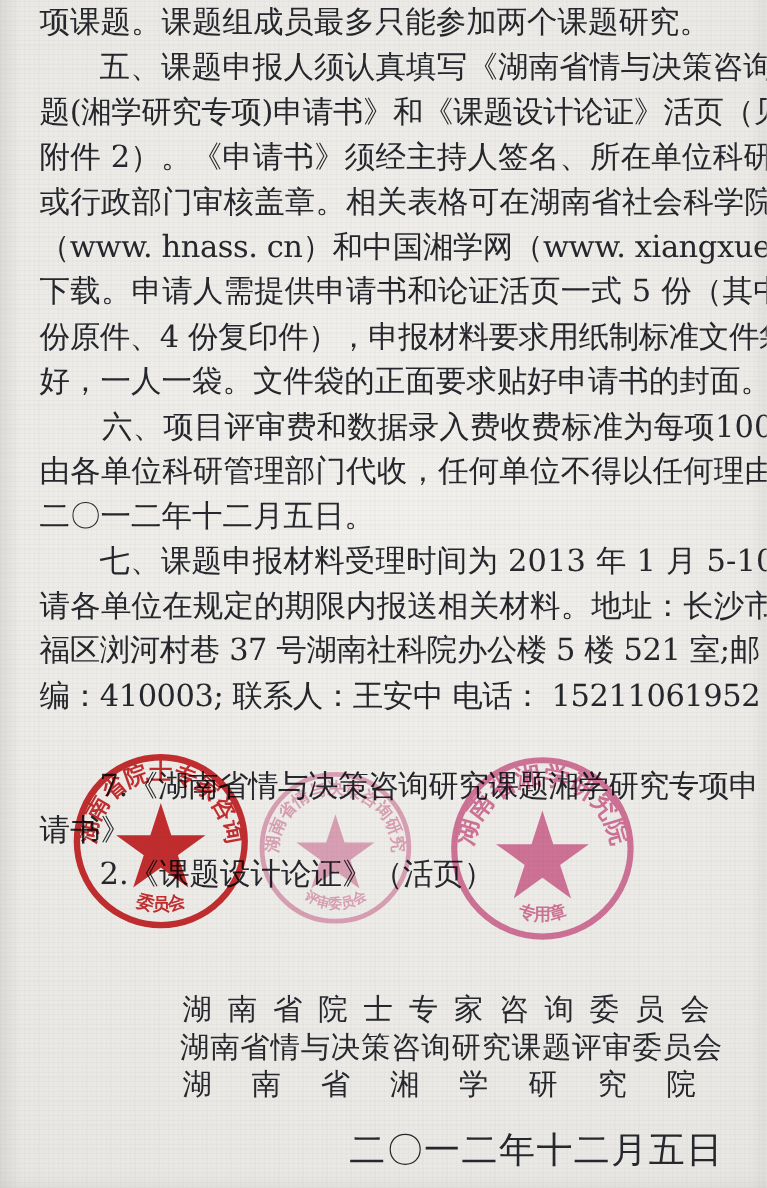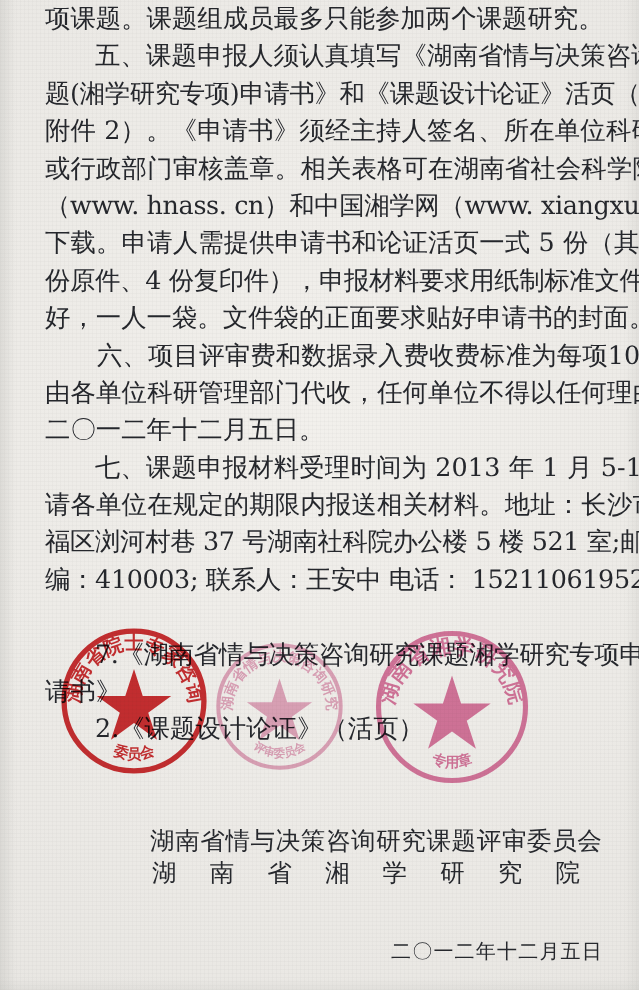--- a/index.html
+++ b/index.html
@@ -30,21 +30,20 @@
     overflow: hidden;
   }
 
   
   #body-text {
     position: absolute;
     left: 33px;
     top: 0px;
     width: 575px;
     color: #24262b;
-    margin-left: 12px;
   }
 
   .tline {
     height: 37.4px;
     line-height: 37.4px;
     font-size: 25.4px;
     white-space: nowrap;
     letter-spacing: 0px;
     color: #25272c;
     text-rendering: geometricPrecision;
@@ -95,21 +94,21 @@
   .sigline.s2 { letter-spacing: 0.2px; }
   .sigline.s3 { letter-spacing: 22.0px; padding-left: 2px; }
 
   
   #date-line {
     position: absolute;
     left: 0;
     top: 938px;
     width: 603px;
     text-align: right;
-    font-size: 20px;
+    font-size: 30px;
     letter-spacing: 1.2px;
     color: #26282d;
     white-space: nowrap;
   }
 </style>
 </head>
 <body>
 
 <div id="page">
 
@@ -187,19 +186,20 @@
         </text>
         <text font-size="18" text-anchor="middle" class="seal-bot-2" fill="#d4568c">
           <textPath href="#botpath2" startOffset="50%">专用章</textPath>
         </text>
       </svg>
     </div>
 
   </div>
 
   <div id="signatures">
+    <div class="sigline s1">湖南省院士专家咨询委员会</div>
     <div class="sigline s2">湖南省情与决策咨询研究课题评审委员会</div>
     <div class="sigline s3">湖南省湘学研究院</div>
   </div>
 
   <div id="date-line">二〇一二年十二月五日</div>
 
 </div>
 
 </body></html>

